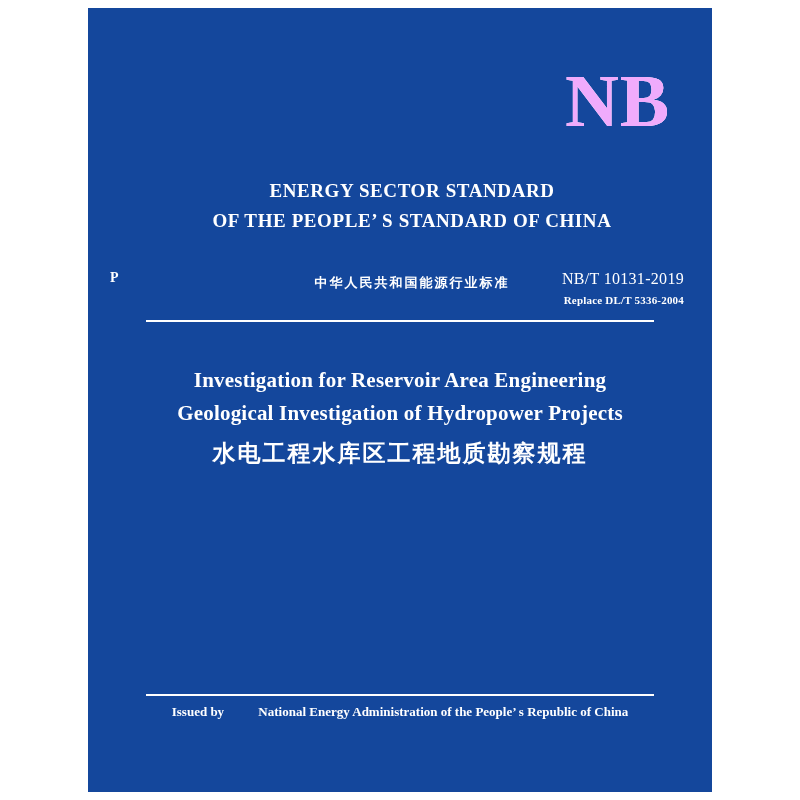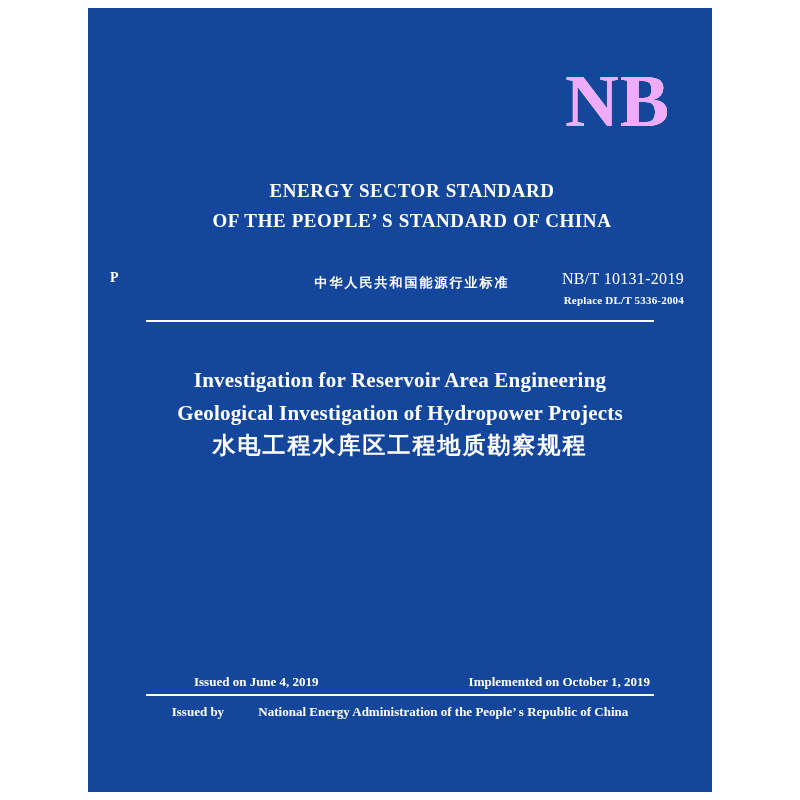--- a/index.html
+++ b/index.html
@@ -125,21 +125,21 @@
     width: 624px;
     text-align: center;
   }
   .title-en {
     font-size: 21px;
     font-weight: bold;
     line-height: 33px;
     letter-spacing: 0.2px;
   }
   .title-cn {
-    margin-top: 0;
+    margin-top: 8px;
     font-size: 23px;
     font-weight: bold;
     font-family: "DejaVu Sans", sans-serif;
     letter-spacing: 2px;
   }
   
   .dates {
     position: absolute;
     left: 0;
     top: 666px;
@@ -191,24 +191,20 @@
     </div>
 
     <div class="rule rule-top"></div>
 
     <div class="title-block">
       <div class="title-en">Investigation for Reservoir Area Engineering</div>
       <div class="title-en">Geological Investigation of Hydropower Projects</div>
       <div class="title-cn">水电工程水库区工程地质勘察规程</div>
     </div>
 
-    <div class="dates">
-      <div class="date-issued">Issued on June 4, 2019</div>
-      <div class="date-impl">Implemented on October 1, 2019</div>
-    </div>
 
     <div class="rule rule-bottom"></div>
 
     <div class="issuer">
       <span class="issued-by">Issued by</span>
       <span>National Energy Administration of the People’ s Republic of China</span>
     </div>
 
   </div>
 </div>

